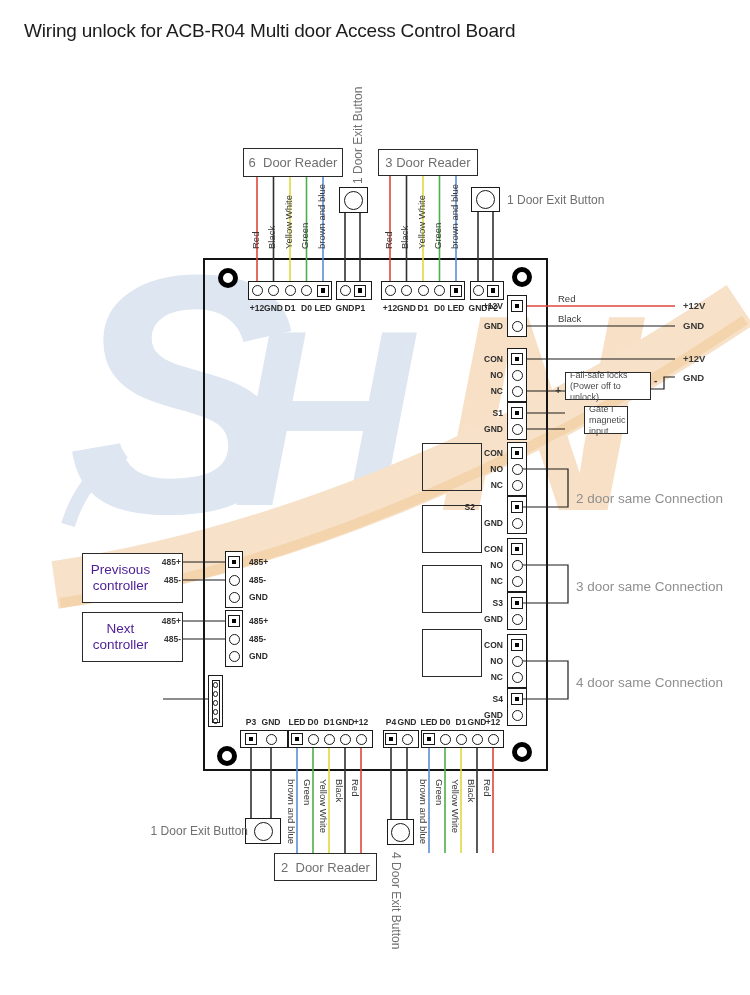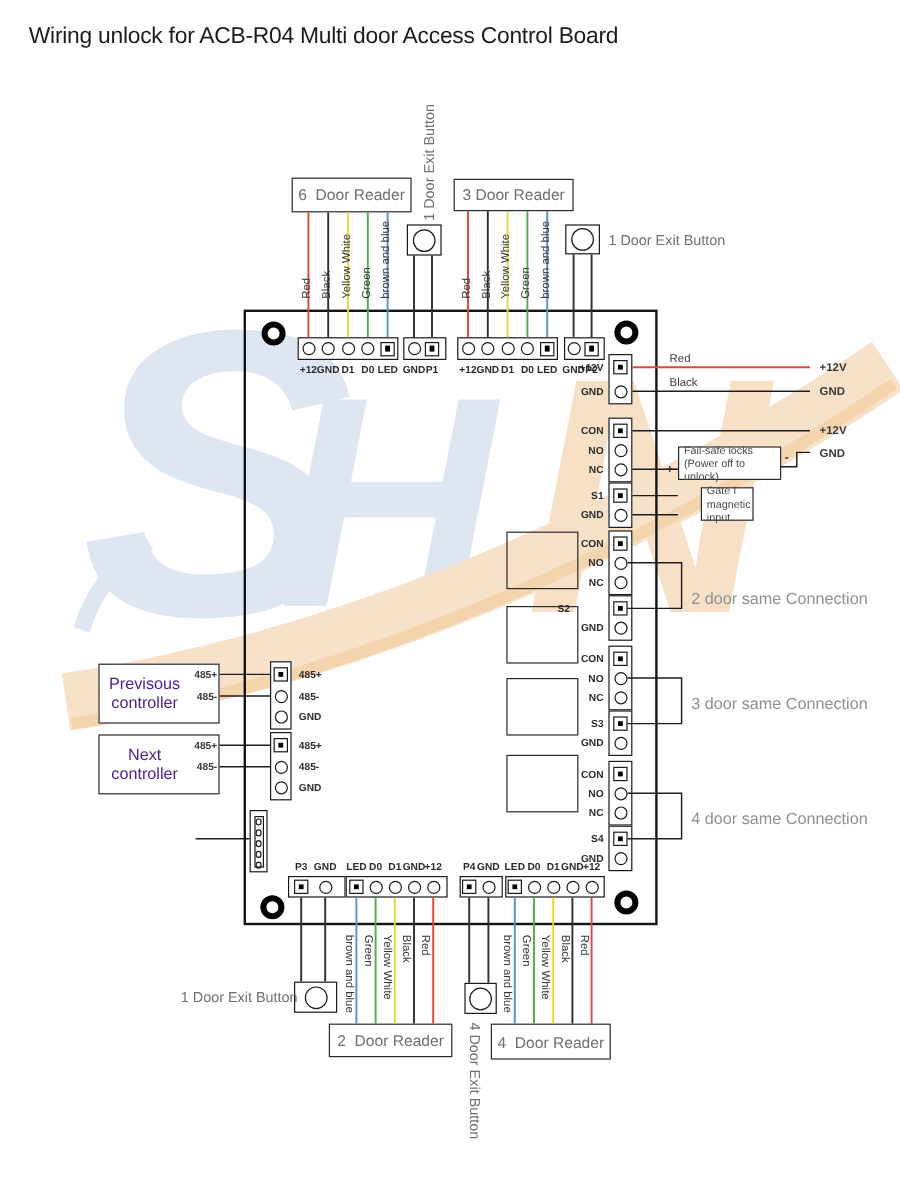--- a/index.html
+++ b/index.html
@@ -56,21 +56,20 @@
   <div class="hole" style="left:217px;top:746px"></div>
   <div class="hole" style="left:512px;top:742px"></div>
   <div class="relay" style="left:422px;top:443px"></div>
   <div class="relay" style="left:422px;top:505px"></div>
   <div class="relay" style="left:422px;top:565px"></div>
   <div class="relay" style="left:422px;top:629px"></div>
 
   <div class="readerbox" style="left:243px;top:148px;width:100px;height:29px"><span style="white-space:pre">6  Door Reader</span></div>
   <div class="readerbox" style="left:378px;top:149px;width:100px;height:27px"><span style="white-space:pre">3 Door Reader</span></div>
   <div class="readerbox" style="left:274px;top:853px;width:103px;height:28px"><span style="white-space:pre">2  Door Reader</span></div>
-  <div class="readerbox" style="left:409px;top:853px;width:100px;height:30px"><span style="white-space:pre">4  Door Reader</span></div>
 
   <div class="btn" style="left:339px;top:187px;width:29px;height:26px"></div>
   <div class="btn" style="left:471px;top:187px;width:29px;height:25px"></div>
   <div class="btn" style="left:245px;top:818px;width:36px;height:26px"></div>
   <div class="btn" style="left:387px;top:819px;width:27px;height:26px"></div>
 
   <div class="glabel rot-up" style="left:352px;top:184px">1 Door Exit Button</div>
   <div class="glabel" style="left:507px;top:194px">1 Door Exit Button</div>
   <div class="glabel tar" style="left:118px;top:825px;width:130px">1 Door Exit Button</div>
   <div class="glabel rot-down" style="left:402px;top:852px">4 Door Exit Button</div>

